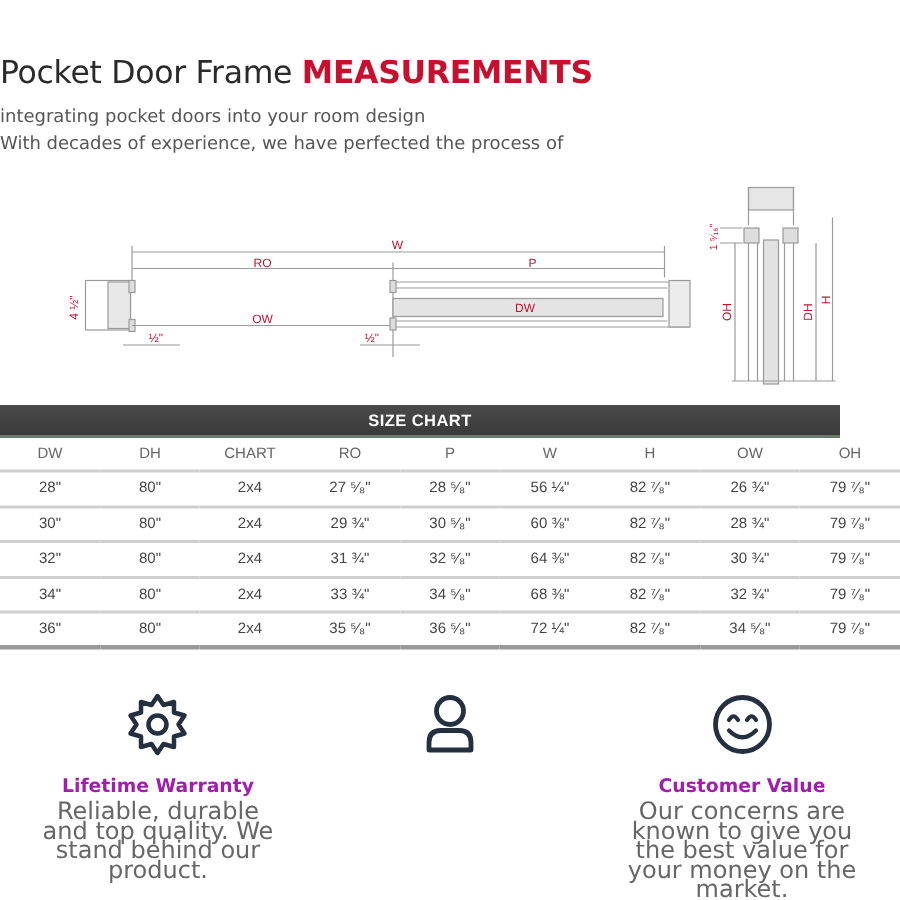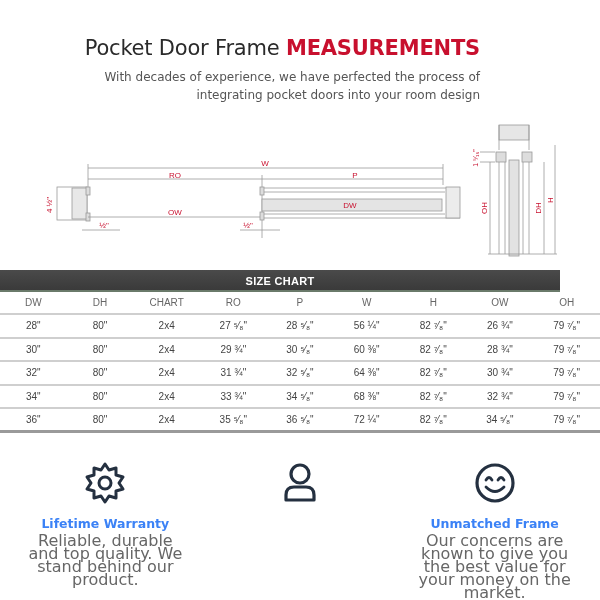--- a/index.html
+++ b/index.html
@@ -1,48 +1,48 @@
 <!DOCTYPE html>
 <html><head>
 <meta charset="utf-8">
 <style>
   * { box-sizing: border-box; margin: 0; padding: 0; }
   html, body { width: 600px; height: 600px; background: #ffffff; overflow: hidden; }
   body { font-family: "Liberation Sans", "DejaVu Sans", sans-serif; color: #333; position: relative; }
 
-  .header { position: absolute; top: 36px; left: 0; width: 480px; text-align: right; }
+  .header { position: absolute; top: 36px; left: 0; width: 480px; text-align: left; }
   .title { font-family: "DejaVu Sans", sans-serif; font-size: 21px; color: #2a2a2a; letter-spacing: -0.2px; }
   .title .accent { color: #c8102e; font-weight: bold; }
   .subtitle { margin-top: 8px; font-family: "DejaVu Sans", sans-serif; font-size: 12px; line-height: 18px; color: #555; }
 
   .diagram { position: absolute; left: 0; top: 115px; width: 600px; height: 150px; }
   .diagram svg text { font-family: "Liberation Sans", sans-serif; }
 
   .table-wrap { position: absolute; top: 270px; left: 0; width: 560px; }
   .chart-bar { height: 22px; background: linear-gradient(#4a4a4a, #3a3a3a); color: #fff; text-align: center; font-family: "Liberation Sans", sans-serif; font-weight: bold; font-size: 11px; line-height: 22px; letter-spacing: 0.3px; border-bottom: 2px solid #6a7a6a; }
   table { width: 600px; border-collapse: collapse; table-layout: fixed; }
   th, td { text-align: center; font-family: "Liberation Sans", sans-serif; font-size: 10px; color: #444; font-weight: normal; }
   th { height: 22px; color: #666; }
   td { height: 23.5px; border-top: 2px solid #cfcfcf; }
   tbody tr:last-child td { border-bottom: 3px solid #9a9a9a; }
 
   .features { position: absolute; top: 458px; left: 0; width: 600px; display: flex; justify-content: space-around; padding: 0 8px; }
   .feature { width: 180px; text-align: center; }
   .feature .icon { height: 50px; display: flex; justify-content: center; align-items: center; }
-  .feature .f-title { margin-top: 8px; font-family: "DejaVu Sans", sans-serif; font-weight: bold; font-size: 12.5px; color: #3b82f6; }
+  .feature .f-title { margin-top: 8px; font-family: "DejaVu Sans", sans-serif; font-weight: bold; font-size: 12.5px; color: #a21caf; }
   .feature .f-desc { margin-top: 3px; font-family: "DejaVu Sans", sans-serif; font-size: 16px; line-height: 13px; color: #666; padding: 0 10px; }
 </style>
 </head>
 <body>
 
 <div class="header">
   <div class="title"><span>Pocket Door Frame </span><span class="accent">MEASUREMENTS</span></div>
   <div class="subtitle">
+    <div>integrating pocket doors into your room design</div>
     <div>With decades of experience, we have perfected the process of</div>
-    <div>integrating pocket doors into your room design</div>
   </div>
 </div>
 
 <div class="diagram">
   <svg width="600" height="150" viewBox="0 115 600 150">
     <g stroke="#9a9a9a" stroke-width="0.8" fill="none">
 
       <line x1="88" y1="168" x2="443" y2="168"></line>
       <line x1="88" y1="164" x2="88" y2="195"></line>
       <line x1="443" y1="164" x2="443" y2="185"></line>
@@ -199,16 +199,16 @@
   </div>
   <div class="feature">
     <div class="icon">
       <svg width="46" height="46" viewBox="0 0 46 46">
         <circle cx="23" cy="23" r="18" fill="none" stroke="#243040" stroke-width="3.2"></circle>
         <path d="M14 20 Q17 15 20 20" fill="none" stroke="#243040" stroke-width="2.8" stroke-linecap="round"></path>
         <path d="M26 20 Q29 15 32 20" fill="none" stroke="#243040" stroke-width="2.8" stroke-linecap="round"></path>
         <path d="M14 27 Q23 36 32 27" fill="none" stroke="#243040" stroke-width="2.8" stroke-linecap="round"></path>
       </svg>
     </div>
-    <div class="f-title">Unmatched Frame</div>
+    <div class="f-title">Customer Value</div>
     <div class="f-desc">Our concerns are known to give you the best value for your money on the market.</div>
   </div>
 </div>
 
 </body></html>

